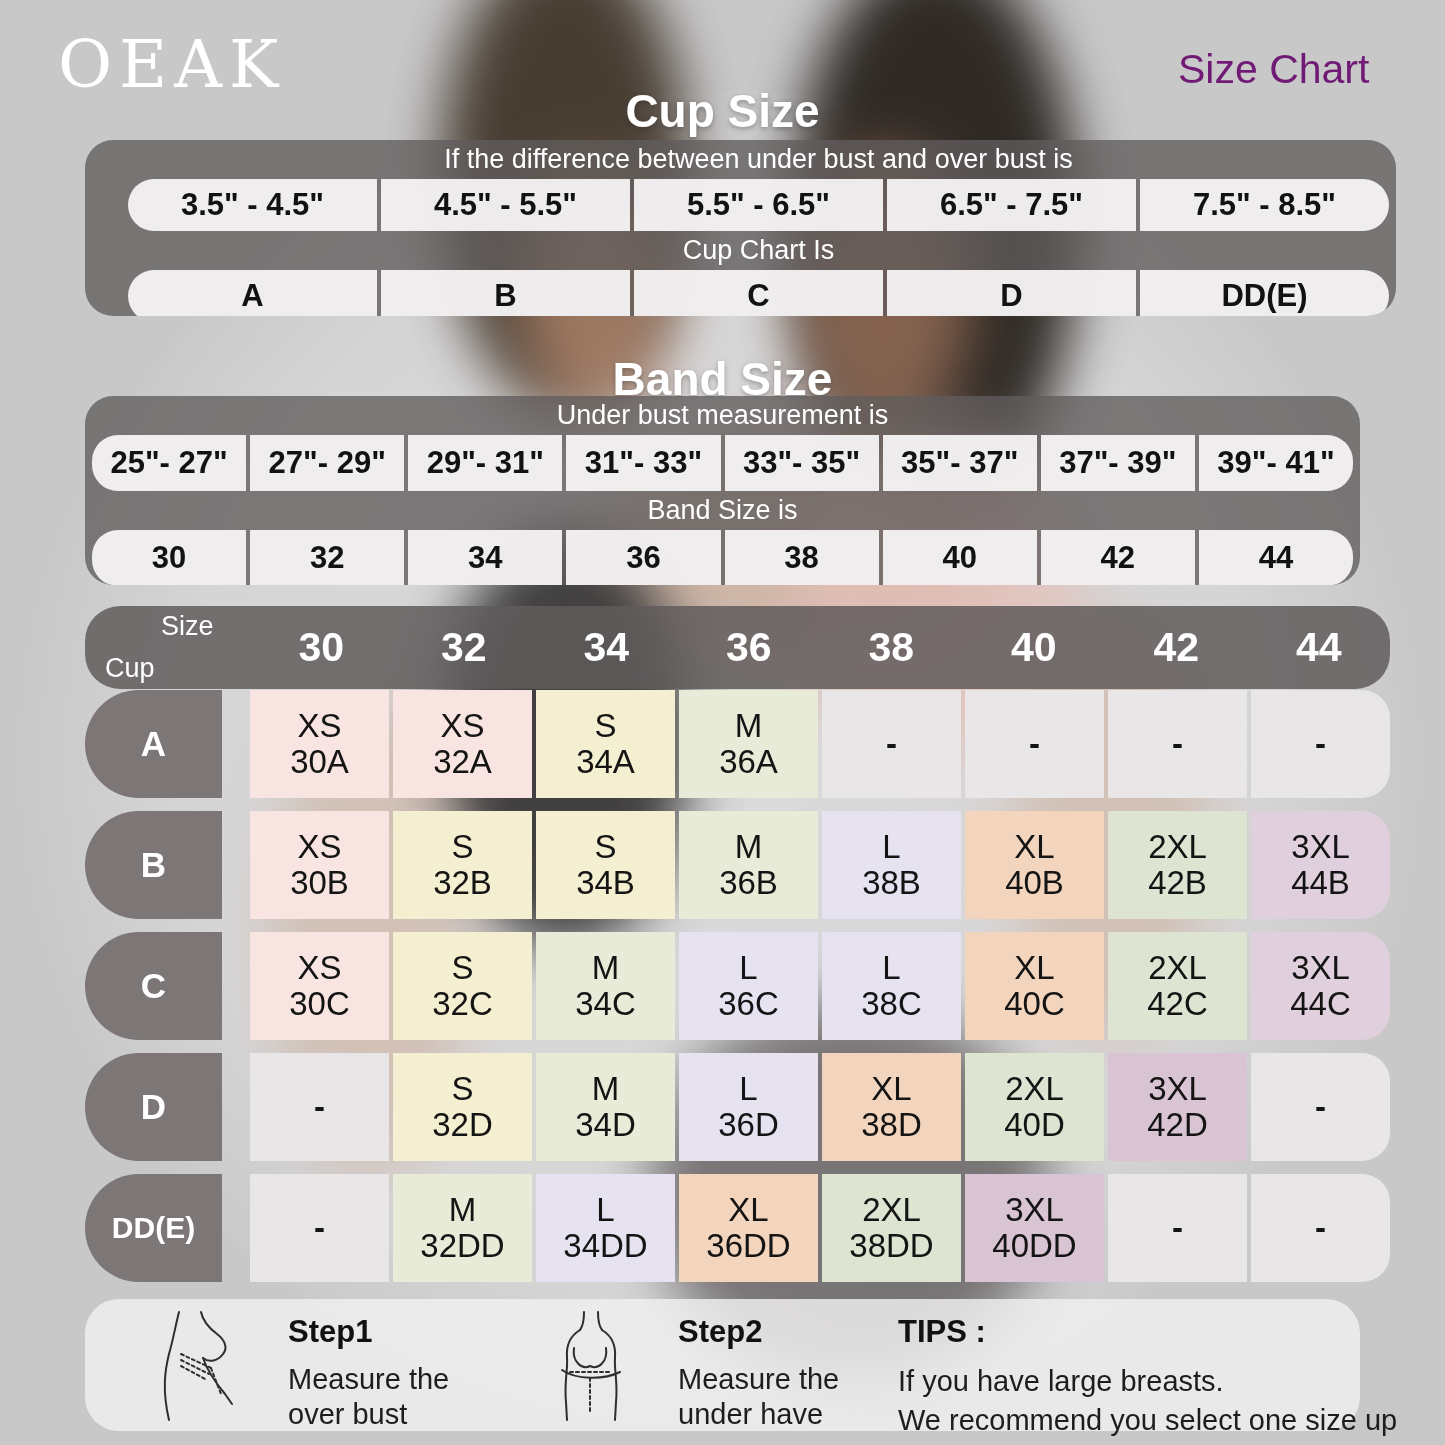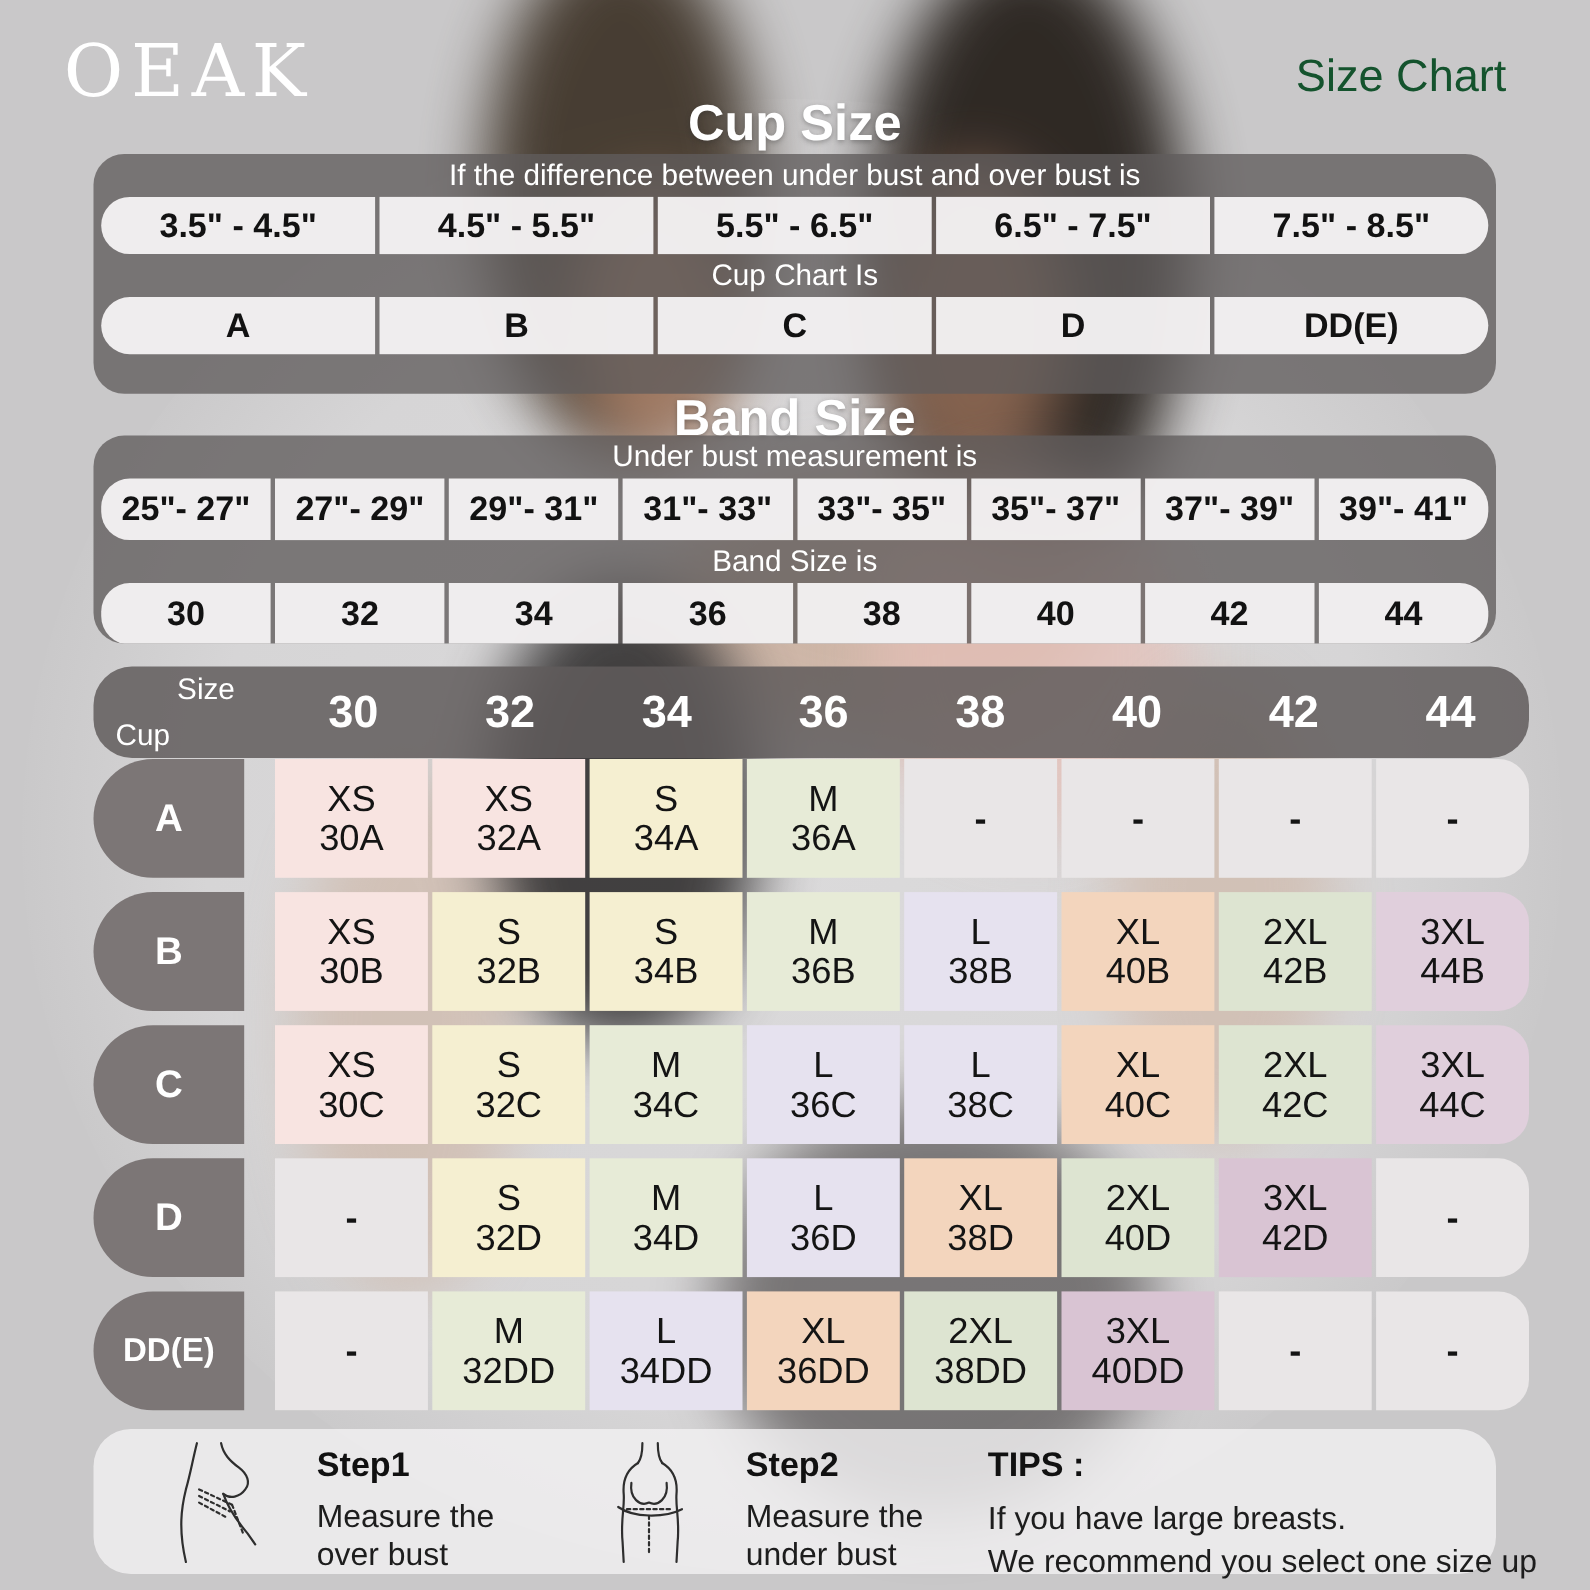--- a/index.html
+++ b/index.html
@@ -19,29 +19,29 @@
   .b-face-l{left:520px;top:170px;width:150px;height:250px;background:#b98a6f;opacity:.75;}
   .b-face-r{left:800px;top:150px;width:170px;height:290px;background:#a87a60;opacity:.7;}
   .b-skin-m{left:600px;top:430px;width:400px;height:240px;background:#c49a7e;opacity:.55;}
   .b-pink{left:790px;top:430px;width:290px;height:330px;background:#e5c0b8;opacity:.75;}
   .b-black{left:440px;top:530px;width:250px;height:420px;background:#1c1a1a;opacity:.8;}
   .b-legs-l{left:270px;top:700px;width:200px;height:480px;background:#c9a287;opacity:.4;}
   .b-legs-r{left:1010px;top:620px;width:200px;height:420px;background:#c9a287;opacity:.4;}
   .b-bottom{left:650px;top:1000px;width:400px;height:380px;background:#2b2727;opacity:.55;}
   .brand{position:absolute;left:58px;top:26px;font-size:66px;letter-spacing:7px;color:#fff;
     font-family:"DejaVu Serif", serif;font-weight:400;}
-  .pagetitle{position:absolute;left:1178px;top:46px;font-size:41px;color:#14532d;}
+  .pagetitle{position:absolute;left:1178px;top:46px;font-size:41px;color:#701a75;}
   .sectitle{position:absolute;left:0;width:1445px;text-align:center;font-size:46px;font-weight:bold;color:#fff;
     text-shadow:0 2px 5px rgba(40,40,40,.35);}
   #cup-title{top:84px;}
   #band-title{top:352px;}
 
   .block{position:absolute;left:85px;width:1275px;border-radius:28px;overflow:hidden;
     background:rgba(96,92,92,0.78);}
-  #cup-block{top:140px;height:218px;}
+  #cup-block{top:140px;height:176px;padding-left:36px;}
   #band-block{top:396px;height:189px;}
   .band{display:flex;align-items:center;justify-content:center;color:#fff;font-size:27px;}
   #cup-block .band{height:39px;}
   #band-block .band{height:39px;}
   .cells{display:flex;gap:4px;padding:0 7px;}
   #cup-block .cells{height:52px;}
   #band-block .cells{height:56px;}
   .wcell{flex:1;background:rgba(245,243,244,0.95);display:flex;align-items:center;justify-content:center;
     font-size:31px;font-weight:bold;color:#121212;}
   .cells .wcell:first-child{border-radius:26px 0 0 26px;}
@@ -363,21 +363,21 @@
   </svg>
 
   <div class="step-text" id="step1-text">
     <div class="step-label">Step1</div>
     <div class="step-line">Measure the</div>
     <div class="step-line">over bust</div>
   </div>
   <div class="step-text" id="step2-text">
     <div class="step-label">Step2</div>
     <div class="step-line">Measure the</div>
-    <div class="step-line">under bust</div>
+    <div class="step-line">under have</div>
   </div>
   <div id="tips-text">
     <div class="step-label">TIPS :</div>
     <div class="tips-line">If you have large breasts.</div>
     <div class="tips-line">We recommend you select one size up</div>
   </div>
 
 </div>
 
 </body></html>

